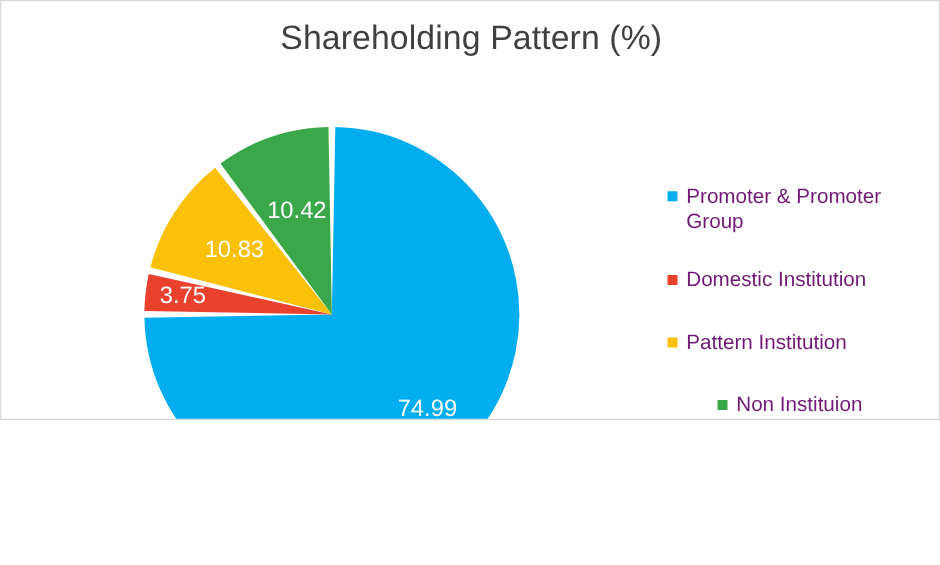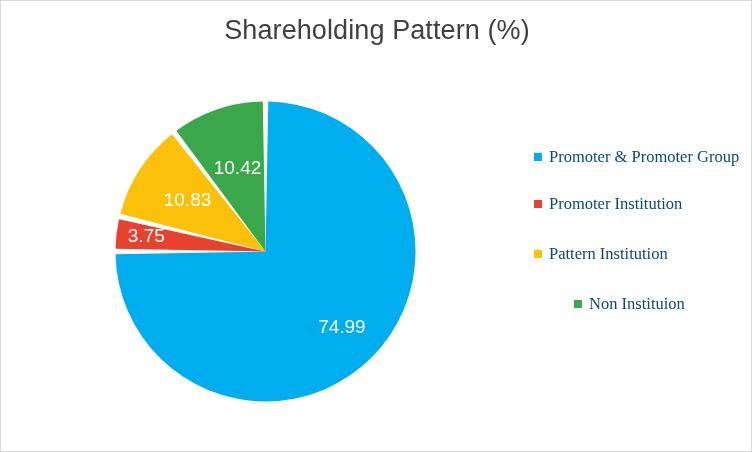--- a/index.html
+++ b/index.html
@@ -6,21 +6,21 @@
     margin: 0;
     padding: 0;
     background: #ffffff;
   }
   body {
     font-family: "Liberation Sans", sans-serif;
   }
   .chart-frame {
     position: relative;
     width: 752px;
-    height: 452px;
+    height: 336px;
     background: #ffffff;
     border: 1px solid #d9d9d9;
     box-sizing: border-box;
     overflow: hidden;
   }
   .chart-title {
     position: absolute;
     left: 0;
     top: 14px;
     width: 752px;
@@ -68,23 +68,23 @@
   }
   .legend-marker {
     width: 8px;
     height: 8px;
     flex: 0 0 8px;
     margin-top: 6px;
     margin-right: 7px;
   }
   .legend-label {
     font-size: 16.5px;
-    color: #0c4a6e;
+    color: #701a75;
     line-height: 20px;
-    font-family: Liberation Serif, serif;
+    font-family: Liberation Sans, sans-serif;
   }
   .legend-item.two-line {
     margin-bottom: 27px;
   }
 </style>
 </head>
 <body>
 
 <div class="chart-frame">
 
@@ -107,21 +107,21 @@
     </svg>
   </div>
 
   <div class="legend" id="legend">
       <div class="legend-item two-line">
         <span class="legend-marker" style="background: rgb(0, 174, 239);"></span>
         <span class="legend-label">Promoter &amp; Promoter Group</span>
       </div>
       <div class="legend-item">
         <span class="legend-marker" style="background: rgb(232, 66, 47);"></span>
-        <span class="legend-label">Promoter Institution</span>
+        <span class="legend-label">Domestic Institution</span>
       </div>
       <div class="legend-item">
         <span class="legend-marker" style="background: rgb(251, 193, 8);"></span>
         <span class="legend-label">Pattern Institution</span>
       </div>
       <div class="legend-item">
         <span class="legend-marker" style="background: rgb(58, 167, 75);"></span>
         <span class="legend-label">Non Instituion</span>
       </div>
     </div>

